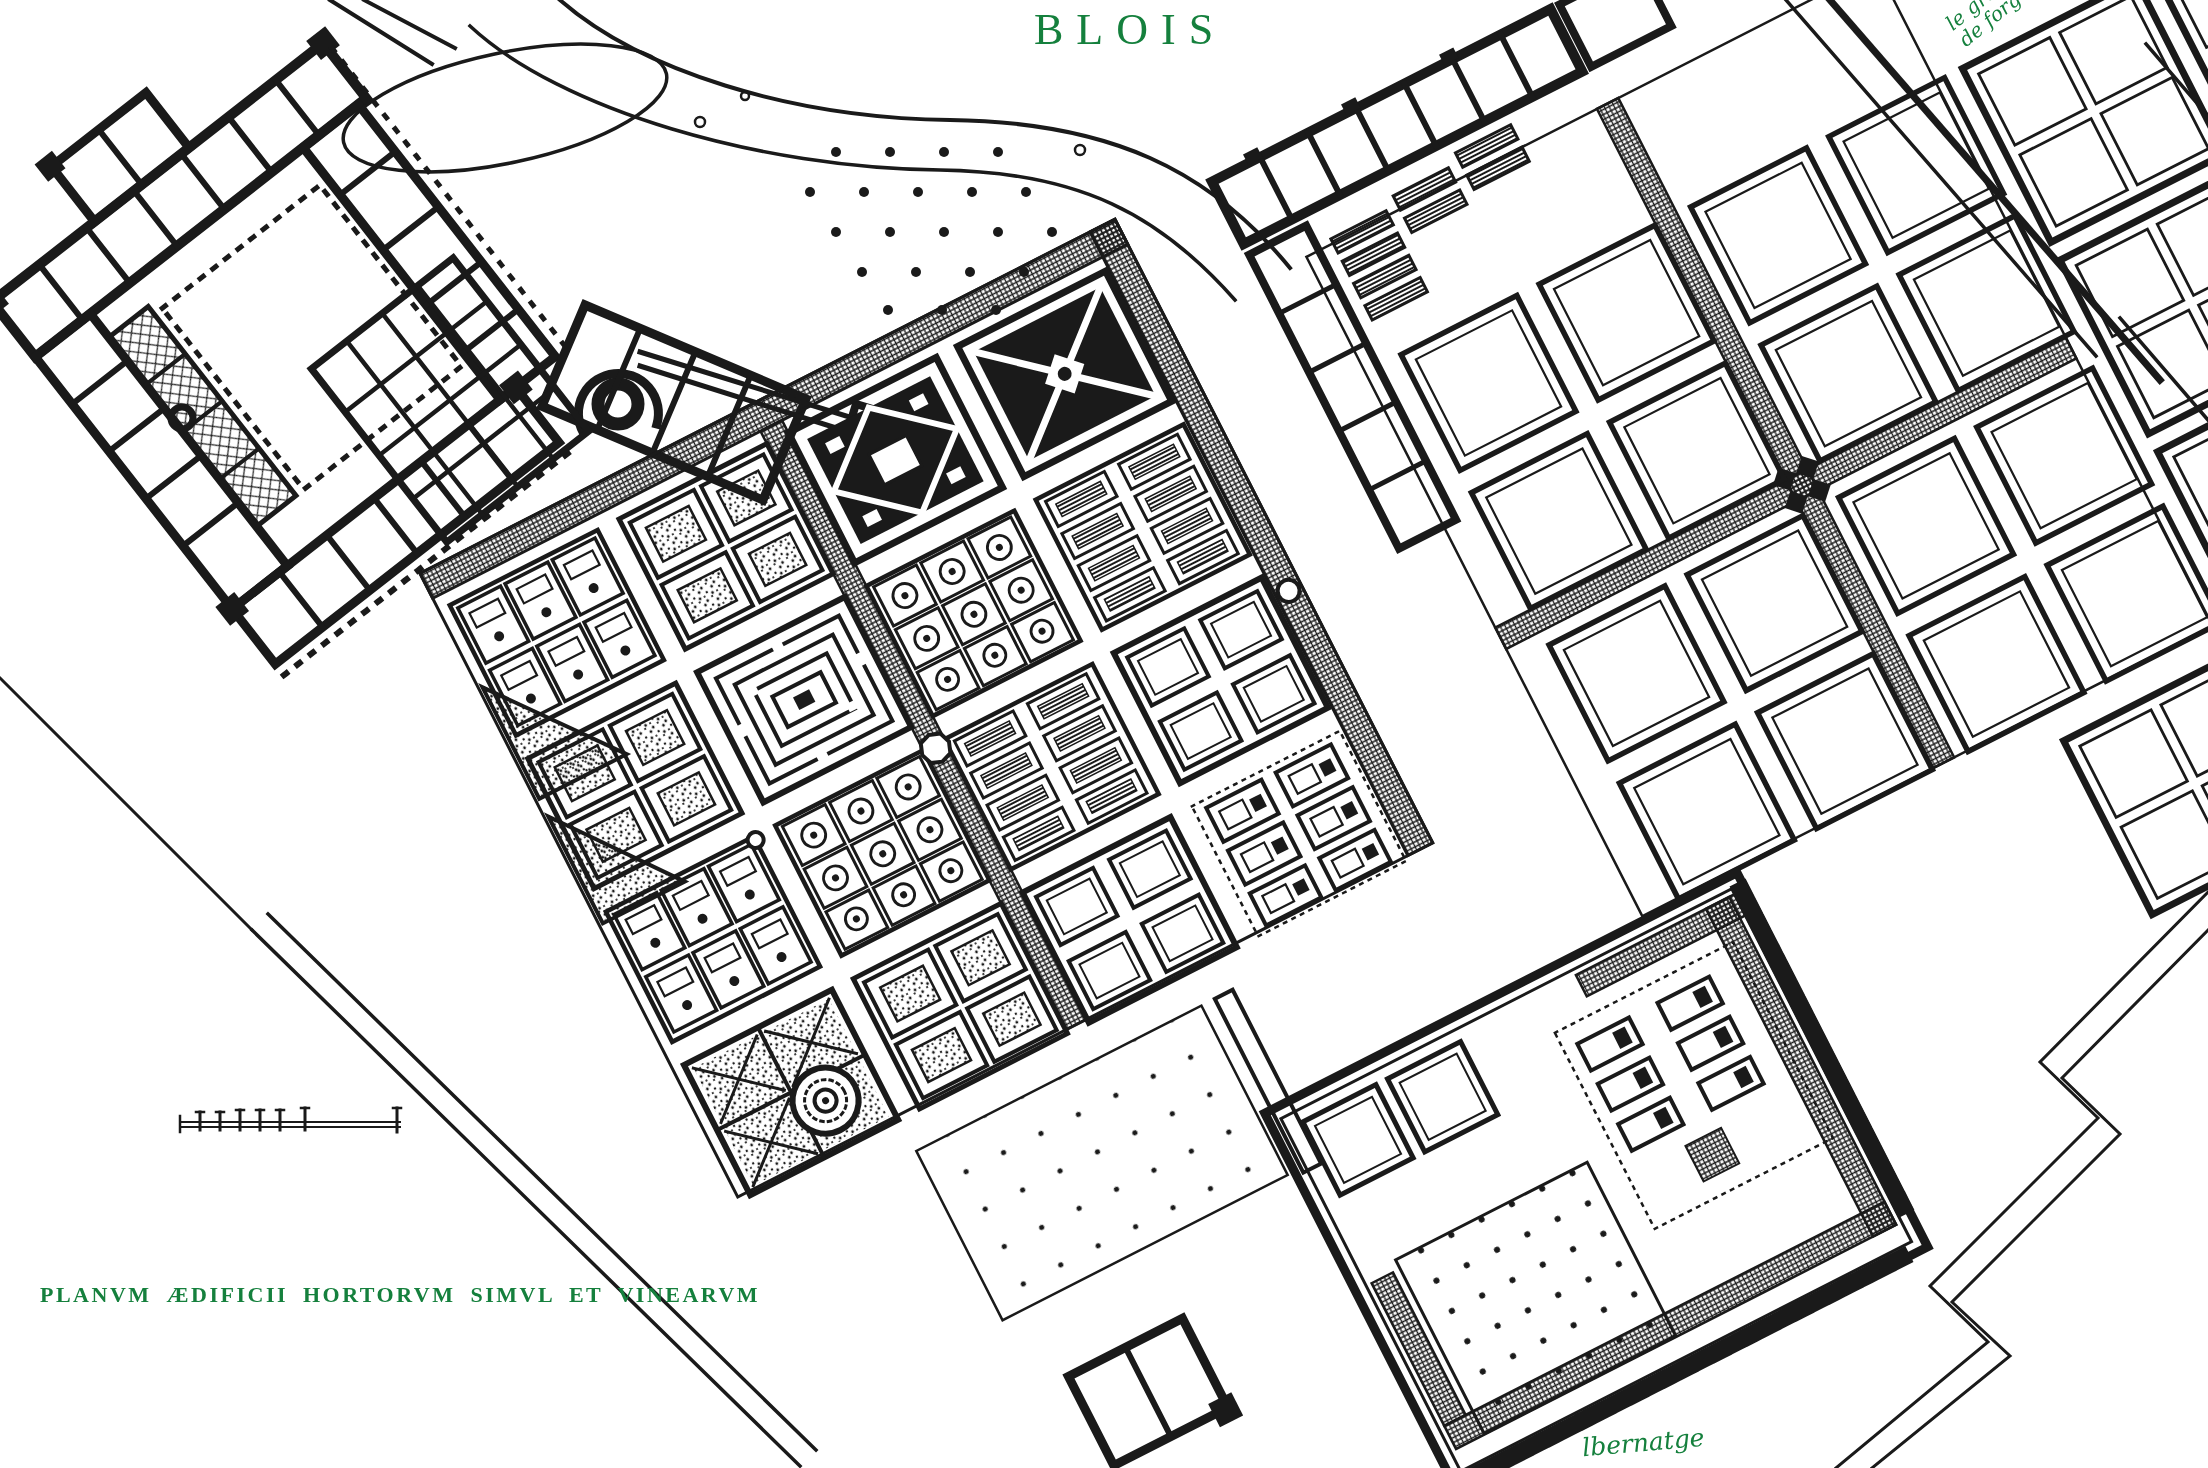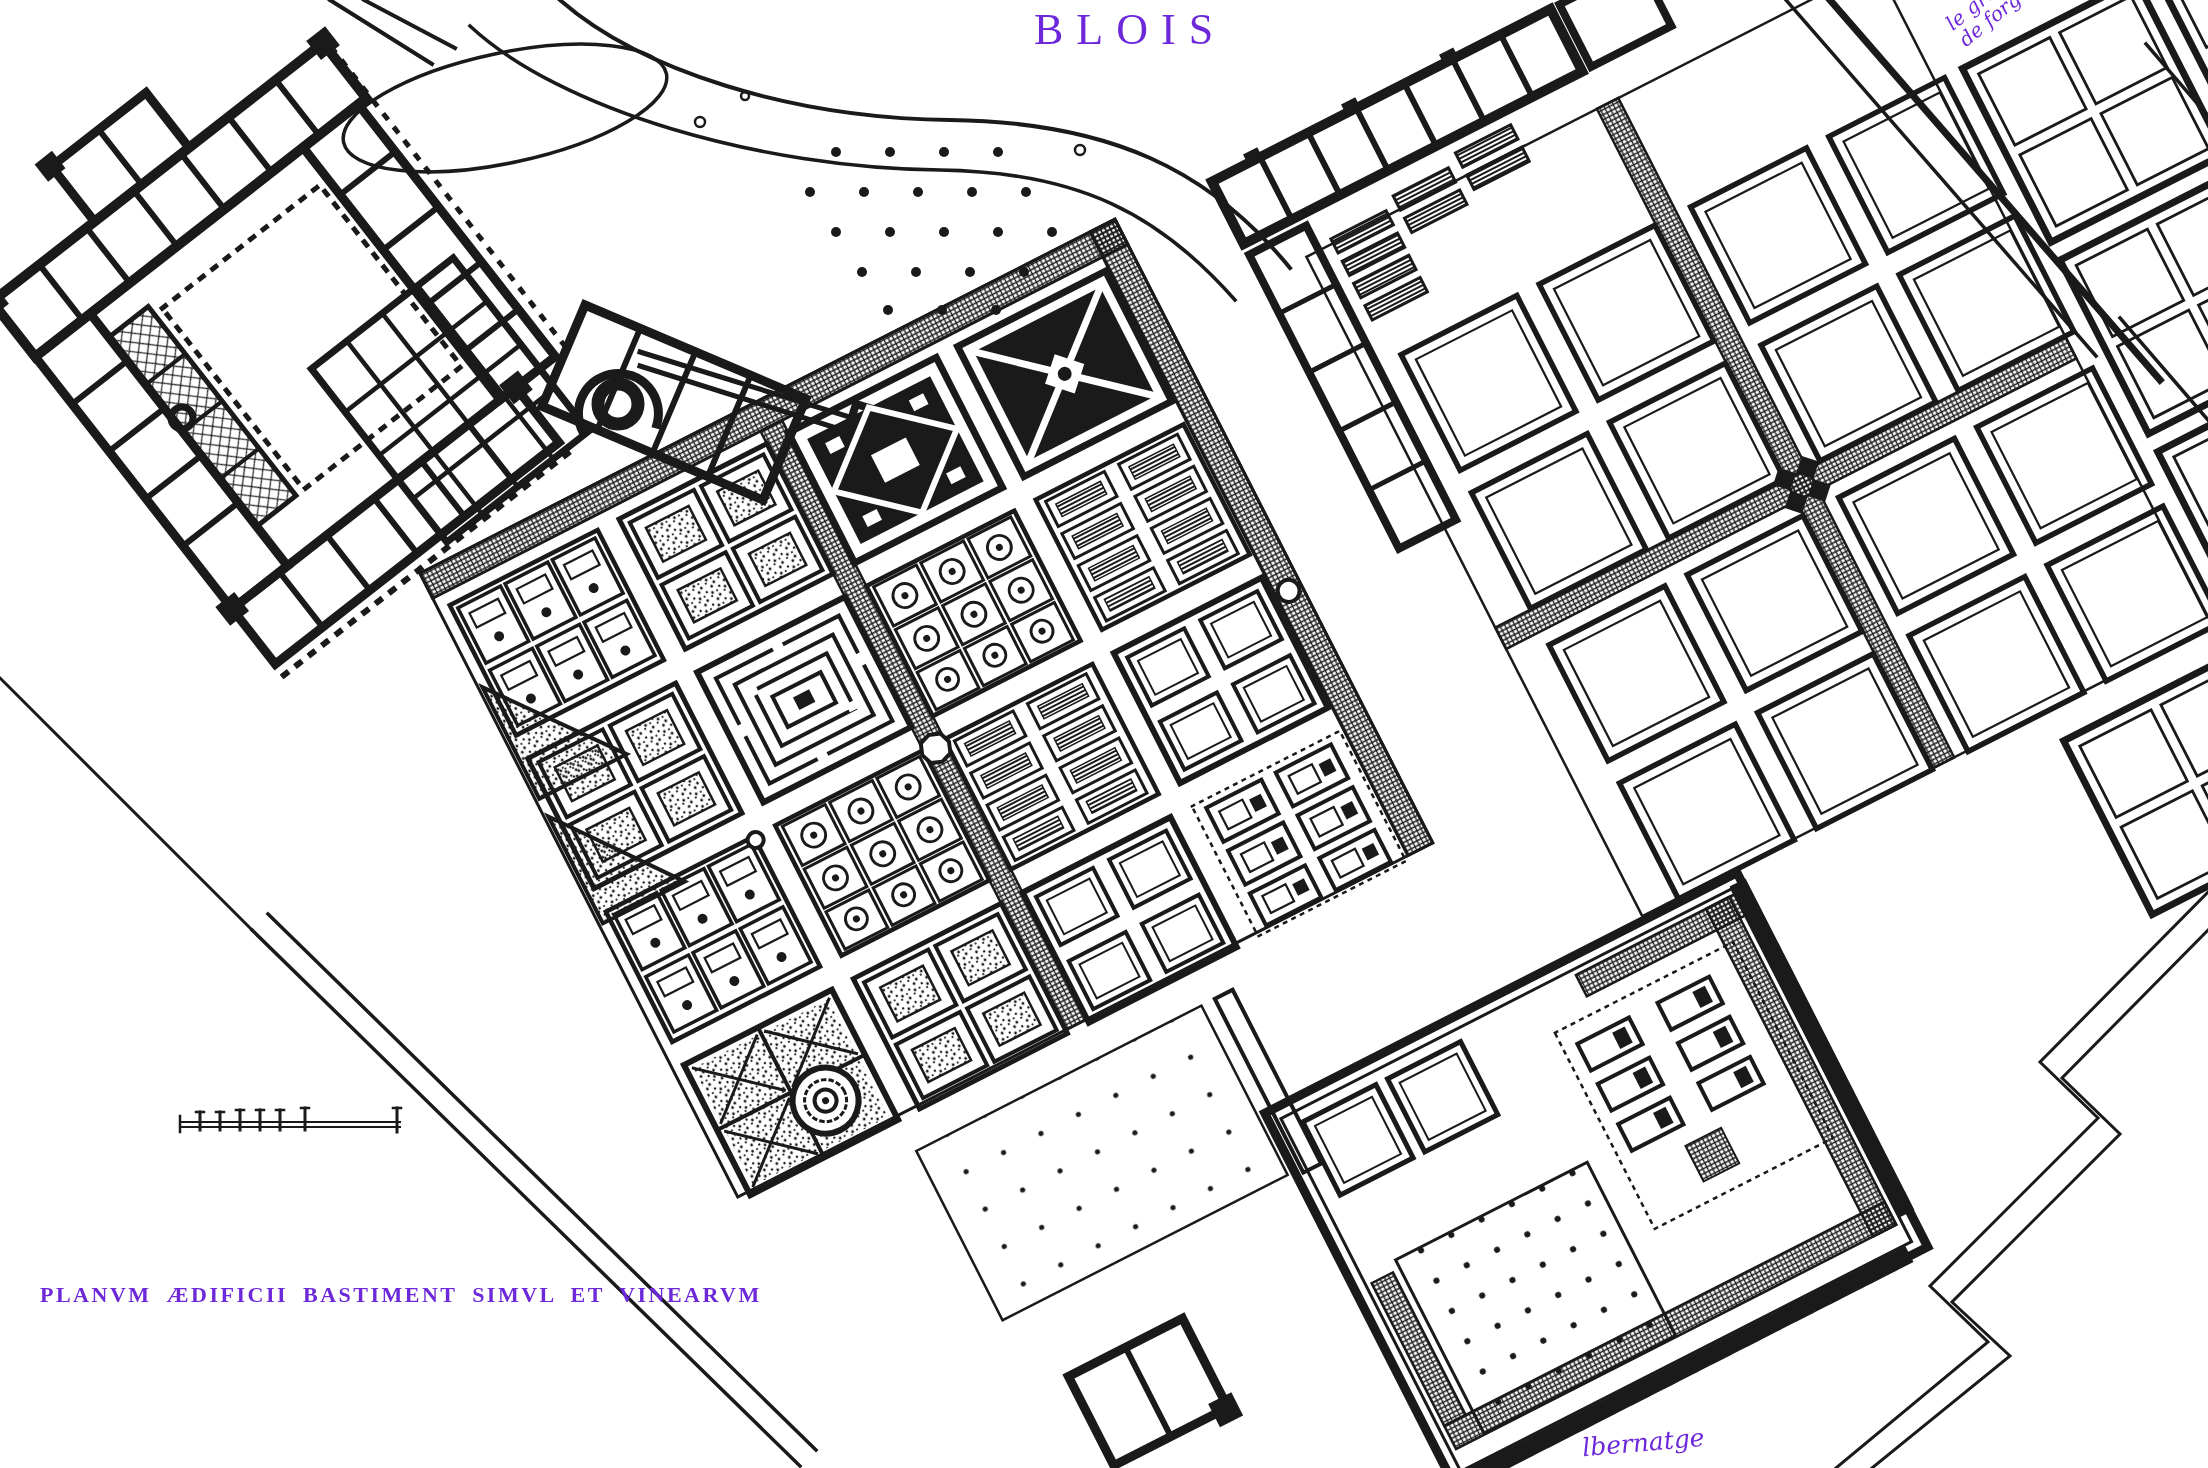--- a/index.html
+++ b/index.html
@@ -1,17 +1,17 @@
 <!DOCTYPE html>
 <html><head>
 <meta charset="utf-8">
 <style>
   html,body{margin:0;padding:0;background:#ffffff;}
   #stage{position:relative;width:2208px;height:1468px;background:#ffffff;overflow:hidden;
-         font-family:"Liberation Serif","DejaVu Serif",serif;color:#6d28d9;}
+         font-family:"Liberation Serif","DejaVu Serif",serif;color:#15803d;}
   #plan-svg{position:absolute;left:0;top:0;}
   .overlay{position:absolute;white-space:nowrap;}
   #map-title{left:1034px;top:4px;font-size:44px;letter-spacing:13px;font-weight:500;}
   #caption-fr{left:34px;top:1228px;font-size:29px;letter-spacing:2px;word-spacing:9px;font-weight:600;}
   #caption-la{left:40px;top:1282px;font-size:22px;letter-spacing:2.5px;word-spacing:7px;font-weight:600;}
   #note-tr{left:1942px;top:18px;transform:rotate(-39deg);transform-origin:left top;
            font-style:italic;font-size:20px;line-height:21px;font-family:"DejaVu Serif",serif;}
   #signature{left:1582px;top:1428px;transform:rotate(-5deg);font-style:italic;font-size:25px;
              font-family:"DejaVu Serif",serif;}
 </style>
@@ -490,21 +490,21 @@
   <path d="M5,14 H225 M5,19 H225" stroke-width="2"></path>
   <path d="M5,8 V24" stroke-width="2.5"></path>
   <path d="M25,4 V22 M45,4 V22 M65,2 V22 M85,2 V22 M105,2 V22" stroke-width="3"></path>
   <path d="M130,0 V22 M222,0 V24" stroke-width="3"></path>
   <path d="M21,4 H29 M41,4 H49 M61,2 H69 M81,2 H89 M101,2 H109 M126,0 H134 M218,0 H226" stroke-width="2.5"></path>
 </g>
 </svg>
 
 <div class="overlay" id="map-title">BLOIS</div>
 
-<div class="overlay" id="caption-la">PLANVM ÆDIFICII BASTIMENT SIMVL ET VINEARVM</div>
+<div class="overlay" id="caption-la">PLANVM ÆDIFICII HORTORVM SIMVL ET VINEARVM</div>
 
 <div class="overlay" id="note-tr">
   <div>le grand clos</div>
   <div>de forge</div>
 </div>
 
 <div class="overlay" id="signature">lbernatge</div>
 
 </div>
 

